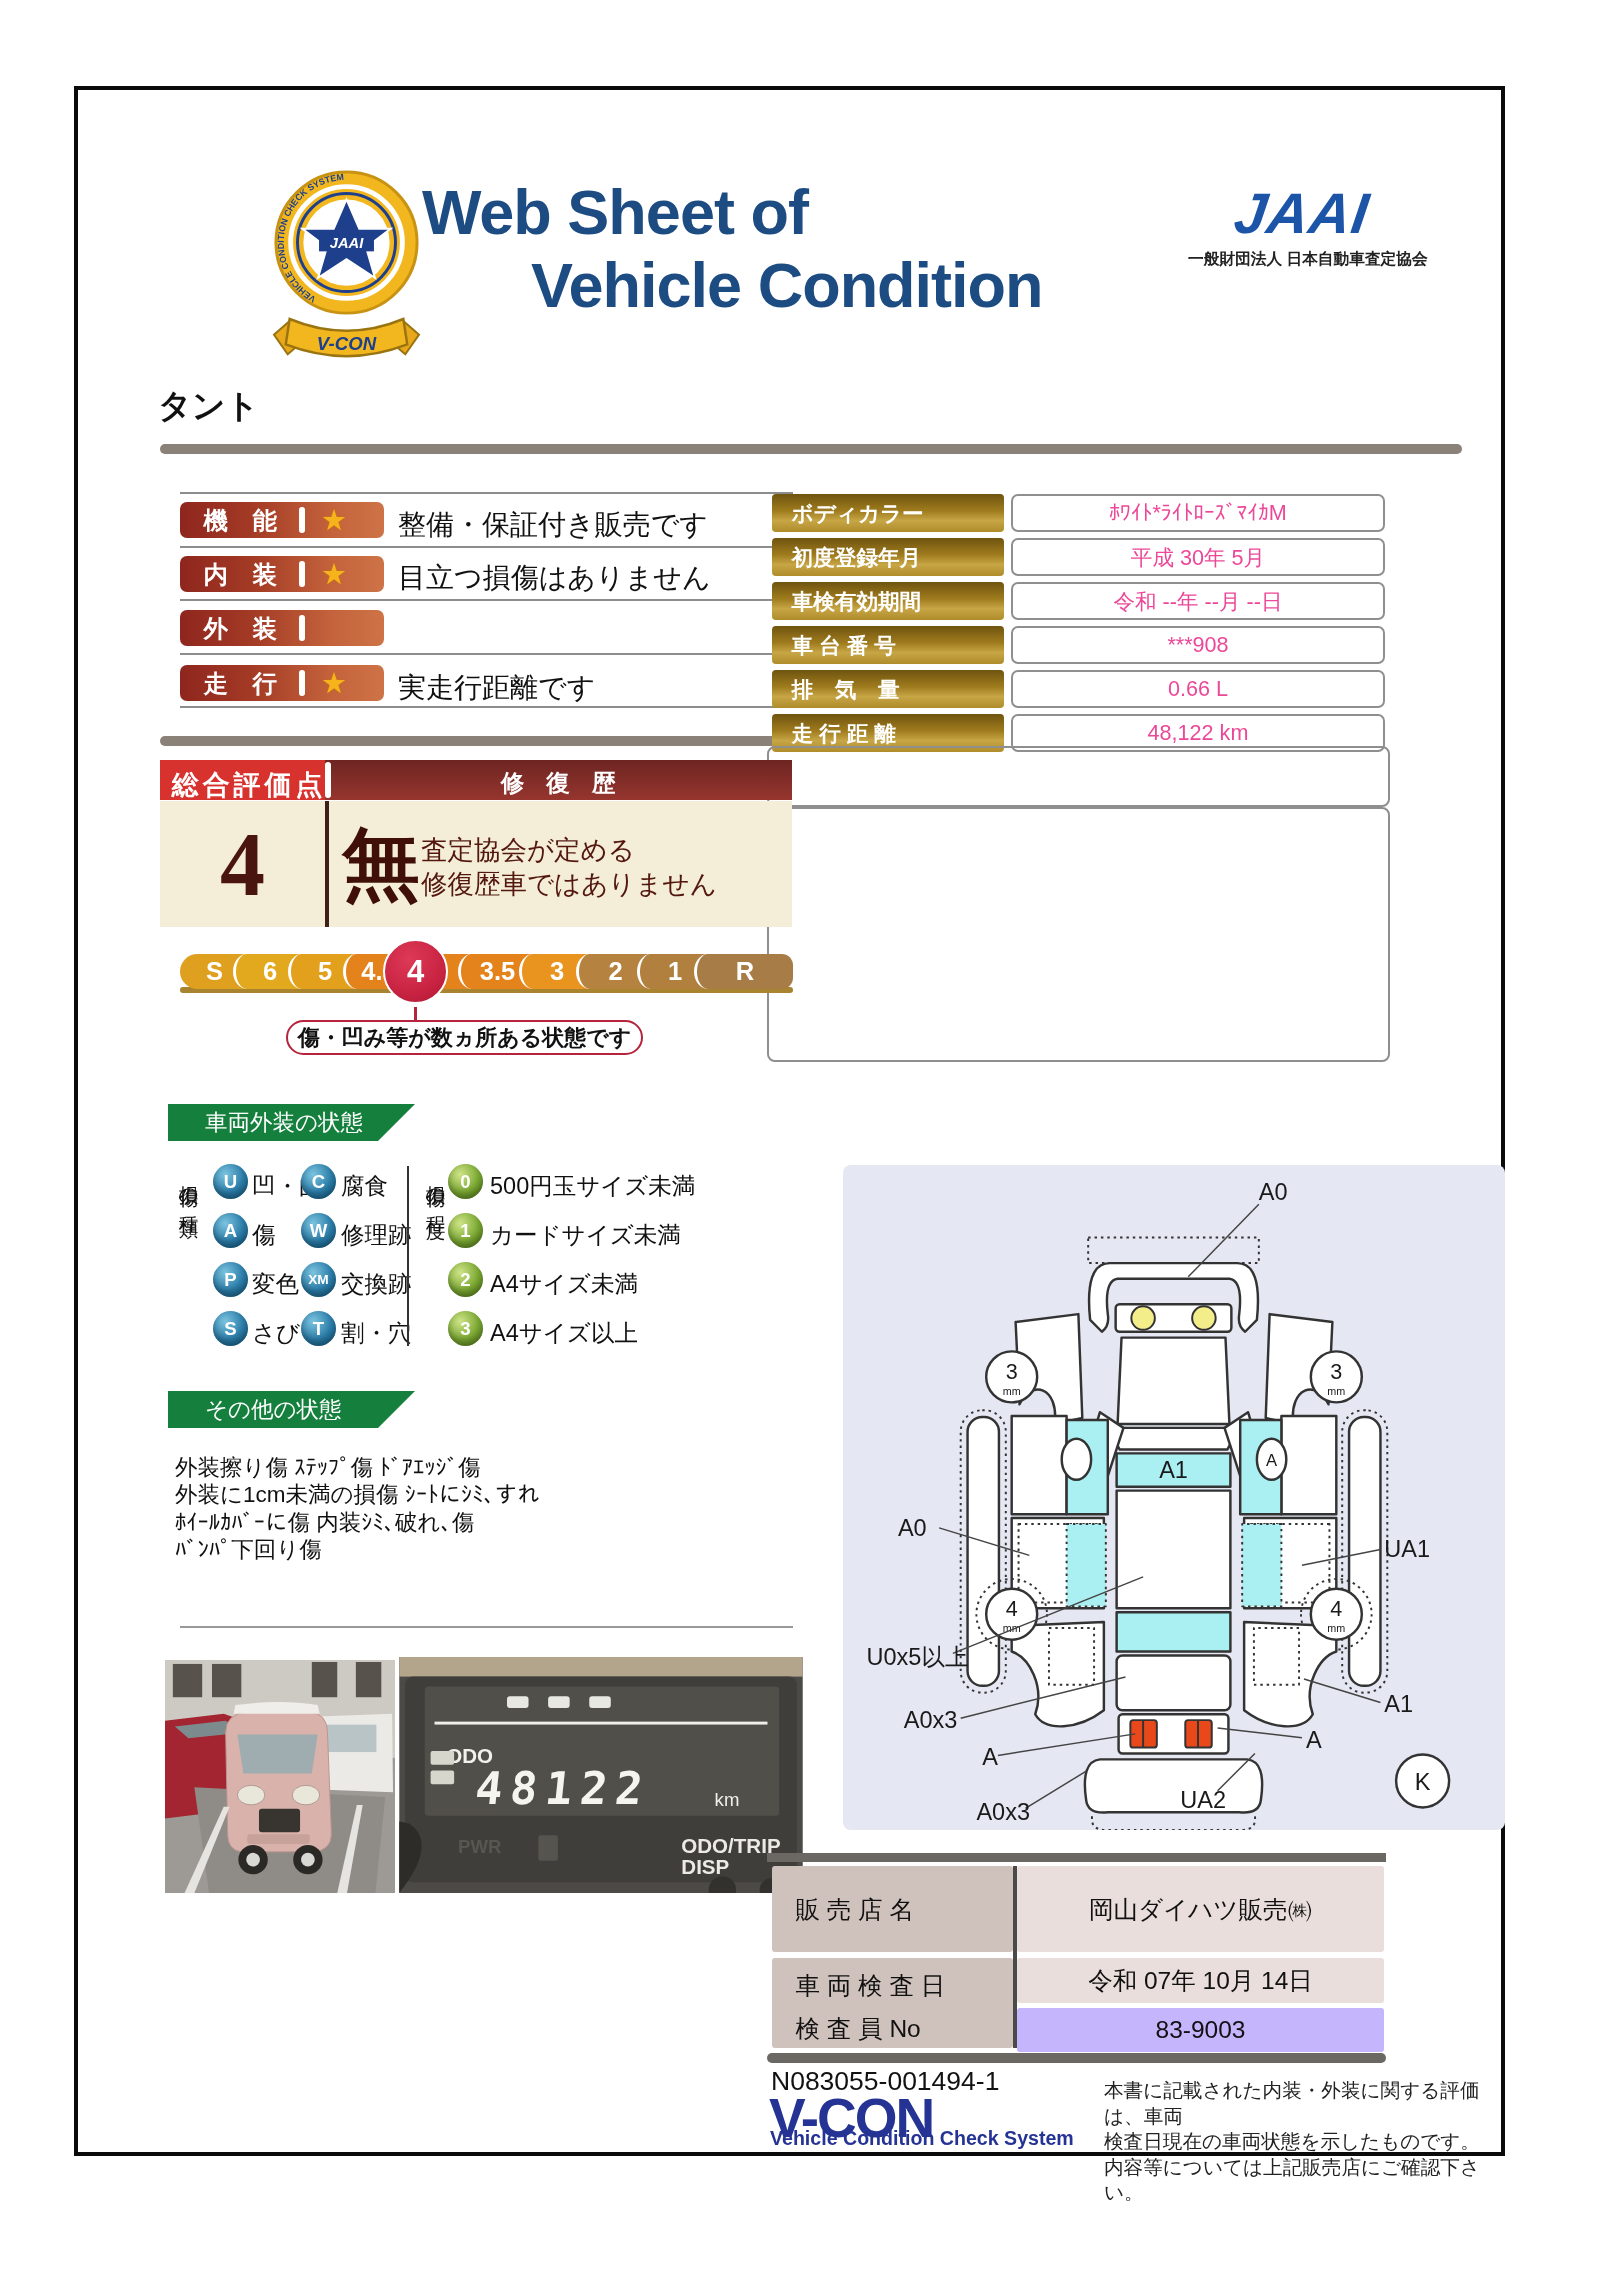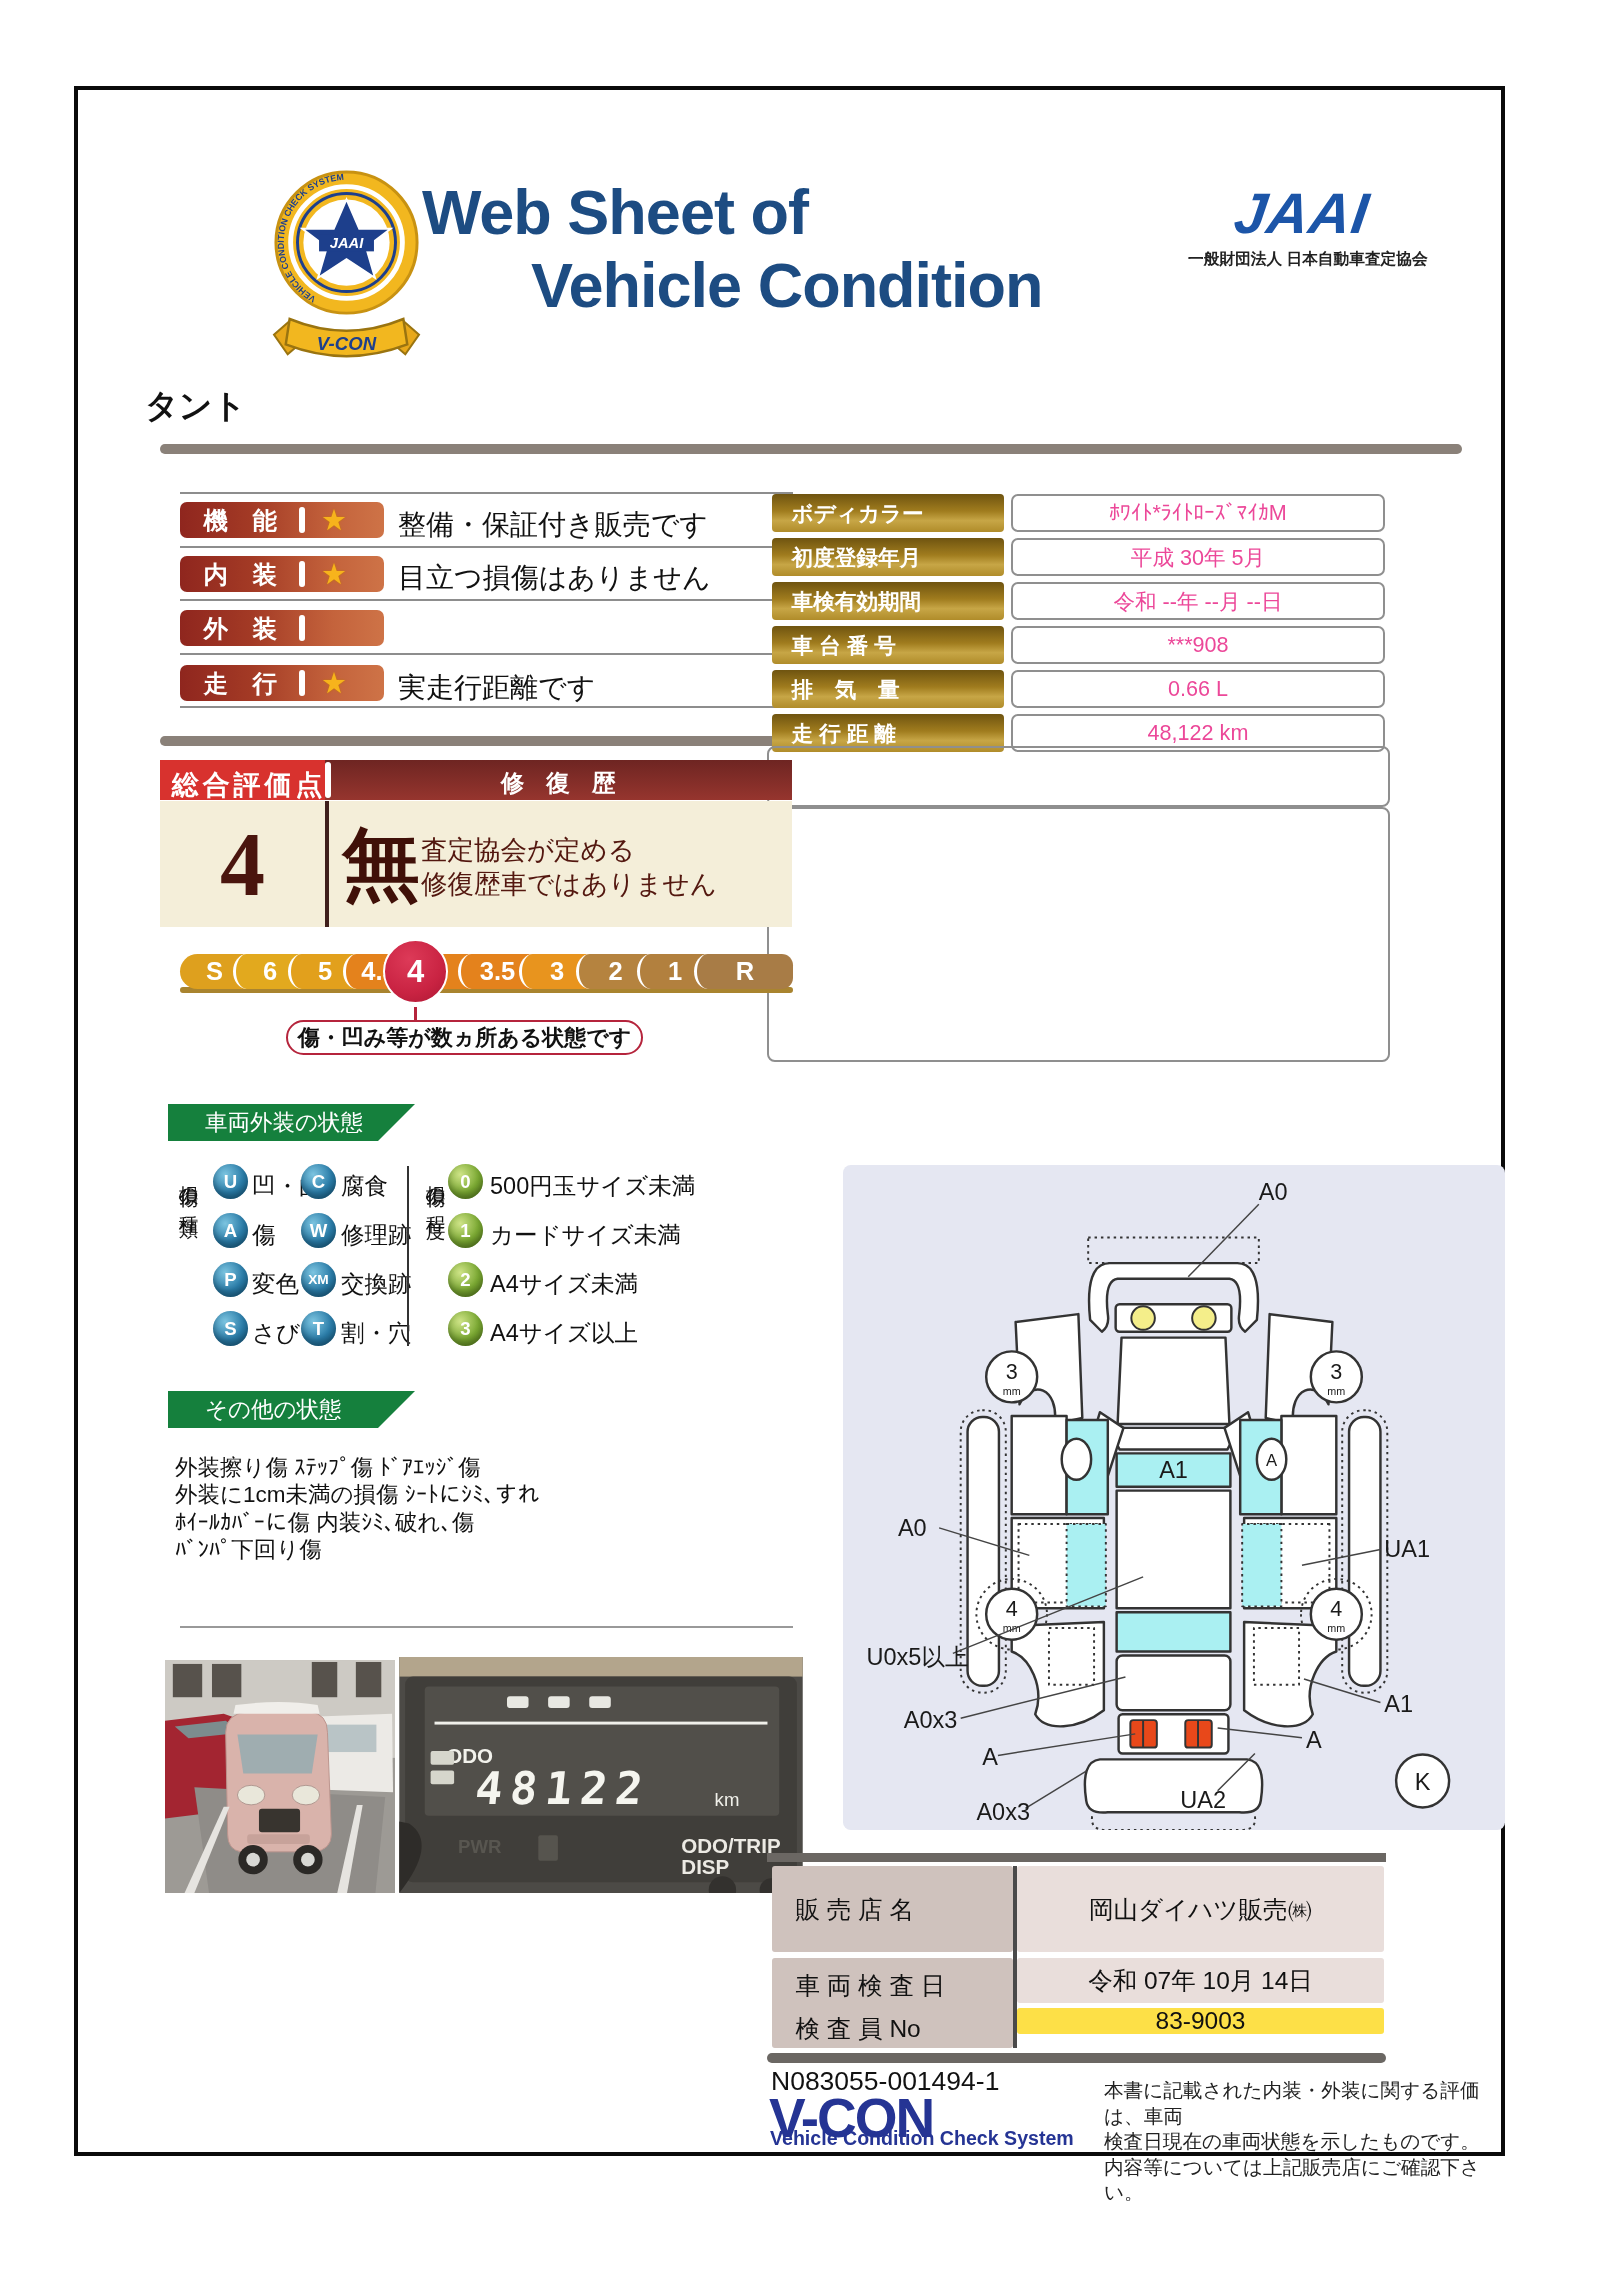--- a/index.html
+++ b/index.html
@@ -59,21 +59,21 @@
     <path d="M18,156 Q76,180 134,156 L138,182 Q76,206 14,182 Z" fill="#f2b71f" stroke="#9a7410" stroke-width="2.5"></path>
     <text x="76" y="188" text-anchor="middle" font-size="19" font-weight="bold" font-style="italic" fill="#1d3f8c">V-CON</text>
   </svg>
 
   <div class="abs" style="left:344px;top:86px;font-size:63px;font-weight:bold;color:#1d4c82;letter-spacing:-1px">Web Sheet of</div>
   <div class="abs" style="left:453px;top:159px;font-size:63px;font-weight:bold;color:#1d4c82;letter-spacing:-1px">Vehicle Condition</div>
 
   <div class="abs" style="left:1157px;top:90px;font-size:57px;font-weight:900;font-style:italic;color:#1c55a8;letter-spacing:1px;transform:skewX(-8deg)">JAAI</div>
   <div class="abs" style="left:1110px;top:159px;font-size:15.7px;color:#222;font-weight:bold">一般財団法人 日本自動車査定協会</div>
 
-  <div class="abs" style="left:67px;top:294px;font-size:33px;font-weight:600;color:#111">タント</div>
+  <div class="abs" style="left:80px;top:294px;font-size:33px;font-weight:600;color:#111">タント</div>
   <div class="abs" style="left:82px;top:354px;width:1302px;height:9.8px;background:#8a8179;border-radius:4.9px"></div>
 
   <div class="rsep" style="top:402px"></div>
   <div class="rsep" style="top:456px"></div>
   <div class="rsep" style="top:509px"></div>
   <div class="rsep" style="top:563px"></div>
   <div class="rsep" style="top:616px"></div>
 
   <div class="rbar" style="top:412px">
     <span class="lbl">機　能</span>
@@ -347,21 +347,21 @@
     <circle cx="591" cy="628" r="27" fill="#fff" stroke="#333" stroke-width="2.5"></circle>
     <text x="591" y="637" font-size="24" fill="#1a1a1a" text-anchor="middle">K</text>
   </svg>
 
   <div class="abs" style="left:689px;top:1763px;width:619px;height:8.8px;background:#6b6763"></div>
   <div class="dl" style="top:1776px;height:86px">販 売 店 名</div>
   <div class="dv" style="top:1776px;height:86px;background:#e9dedb">岡山ダイハツ販売㈱</div>
   <div class="dl" style="top:1868px;height:55px">車 両 検 査 日</div>
   <div class="dv" style="top:1868px;height:45px;background:#e9dedb">令和 07年 10月 14日</div>
   <div class="dl" style="top:1918px;height:40px">検 査 員 No</div>
-  <div class="dv" style="top:1918px;height:26px;background:#fde047">83-9003</div>
+  <div class="dv" style="top:1918px;height:44px;background:#c4b5fd">83-9003</div>
   <div class="abs" style="left:935px;top:1776px;width:3.9px;height:182px;background:#4a4a4a"></div>
   <div class="abs" style="left:689px;top:1963px;width:619px;height:9.8px;background:#6b6763;border-radius:4.9px"></div>
 
   <div class="abs" style="left:693px;top:1976px;font-size:26.5px;color:#111">N083055-001494-1</div>
   <div class="abs" style="left:691px;top:1996px;font-size:55px;font-weight:900;color:#253494;letter-spacing:-2px">V-CON</div>
   <div class="abs" style="left:692px;top:2037px;font-size:19.6px;font-weight:bold;color:#253494">Vehicle Condition Check System</div>
   <div class="abs" style="left:1026px;top:1988px;font-size:19.6px;line-height:25.5px;color:#222">
     <div>本書に記載された内装・外装に関する評価は、車両</div>
     <div>検査日現在の車両状態を示したものです。</div>
     <div>内容等については上記販売店にご確認下さい。</div>

